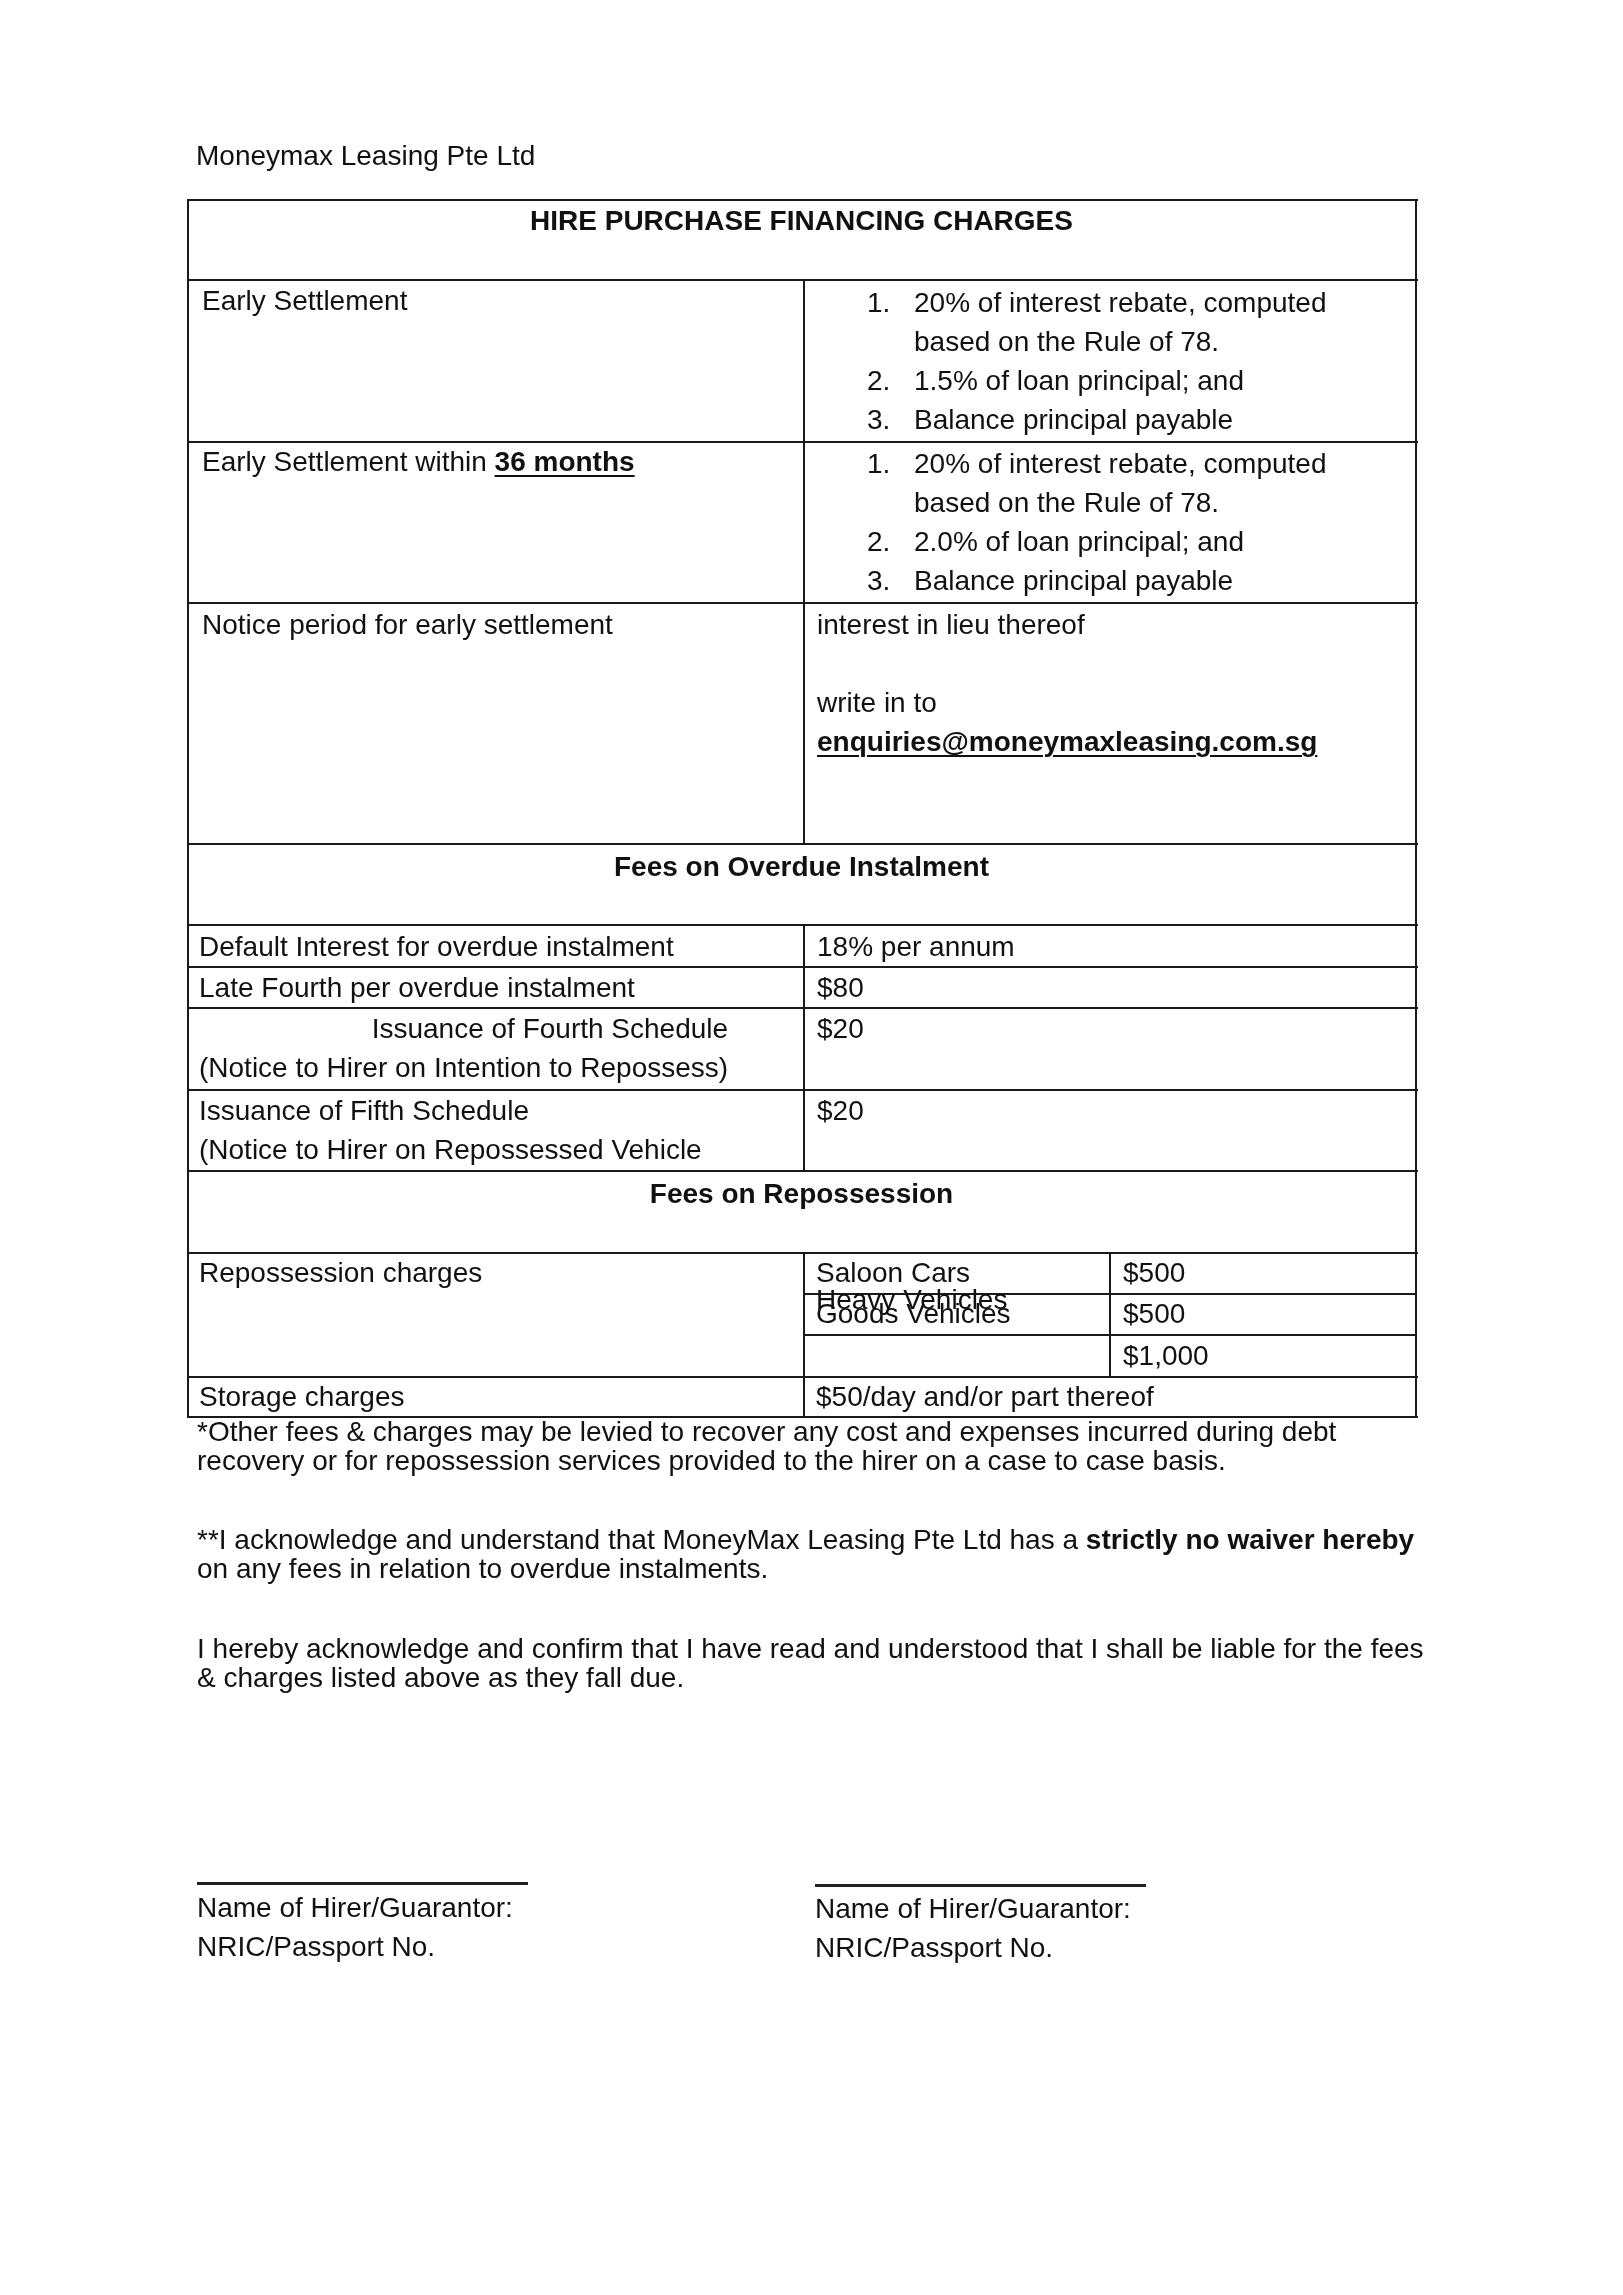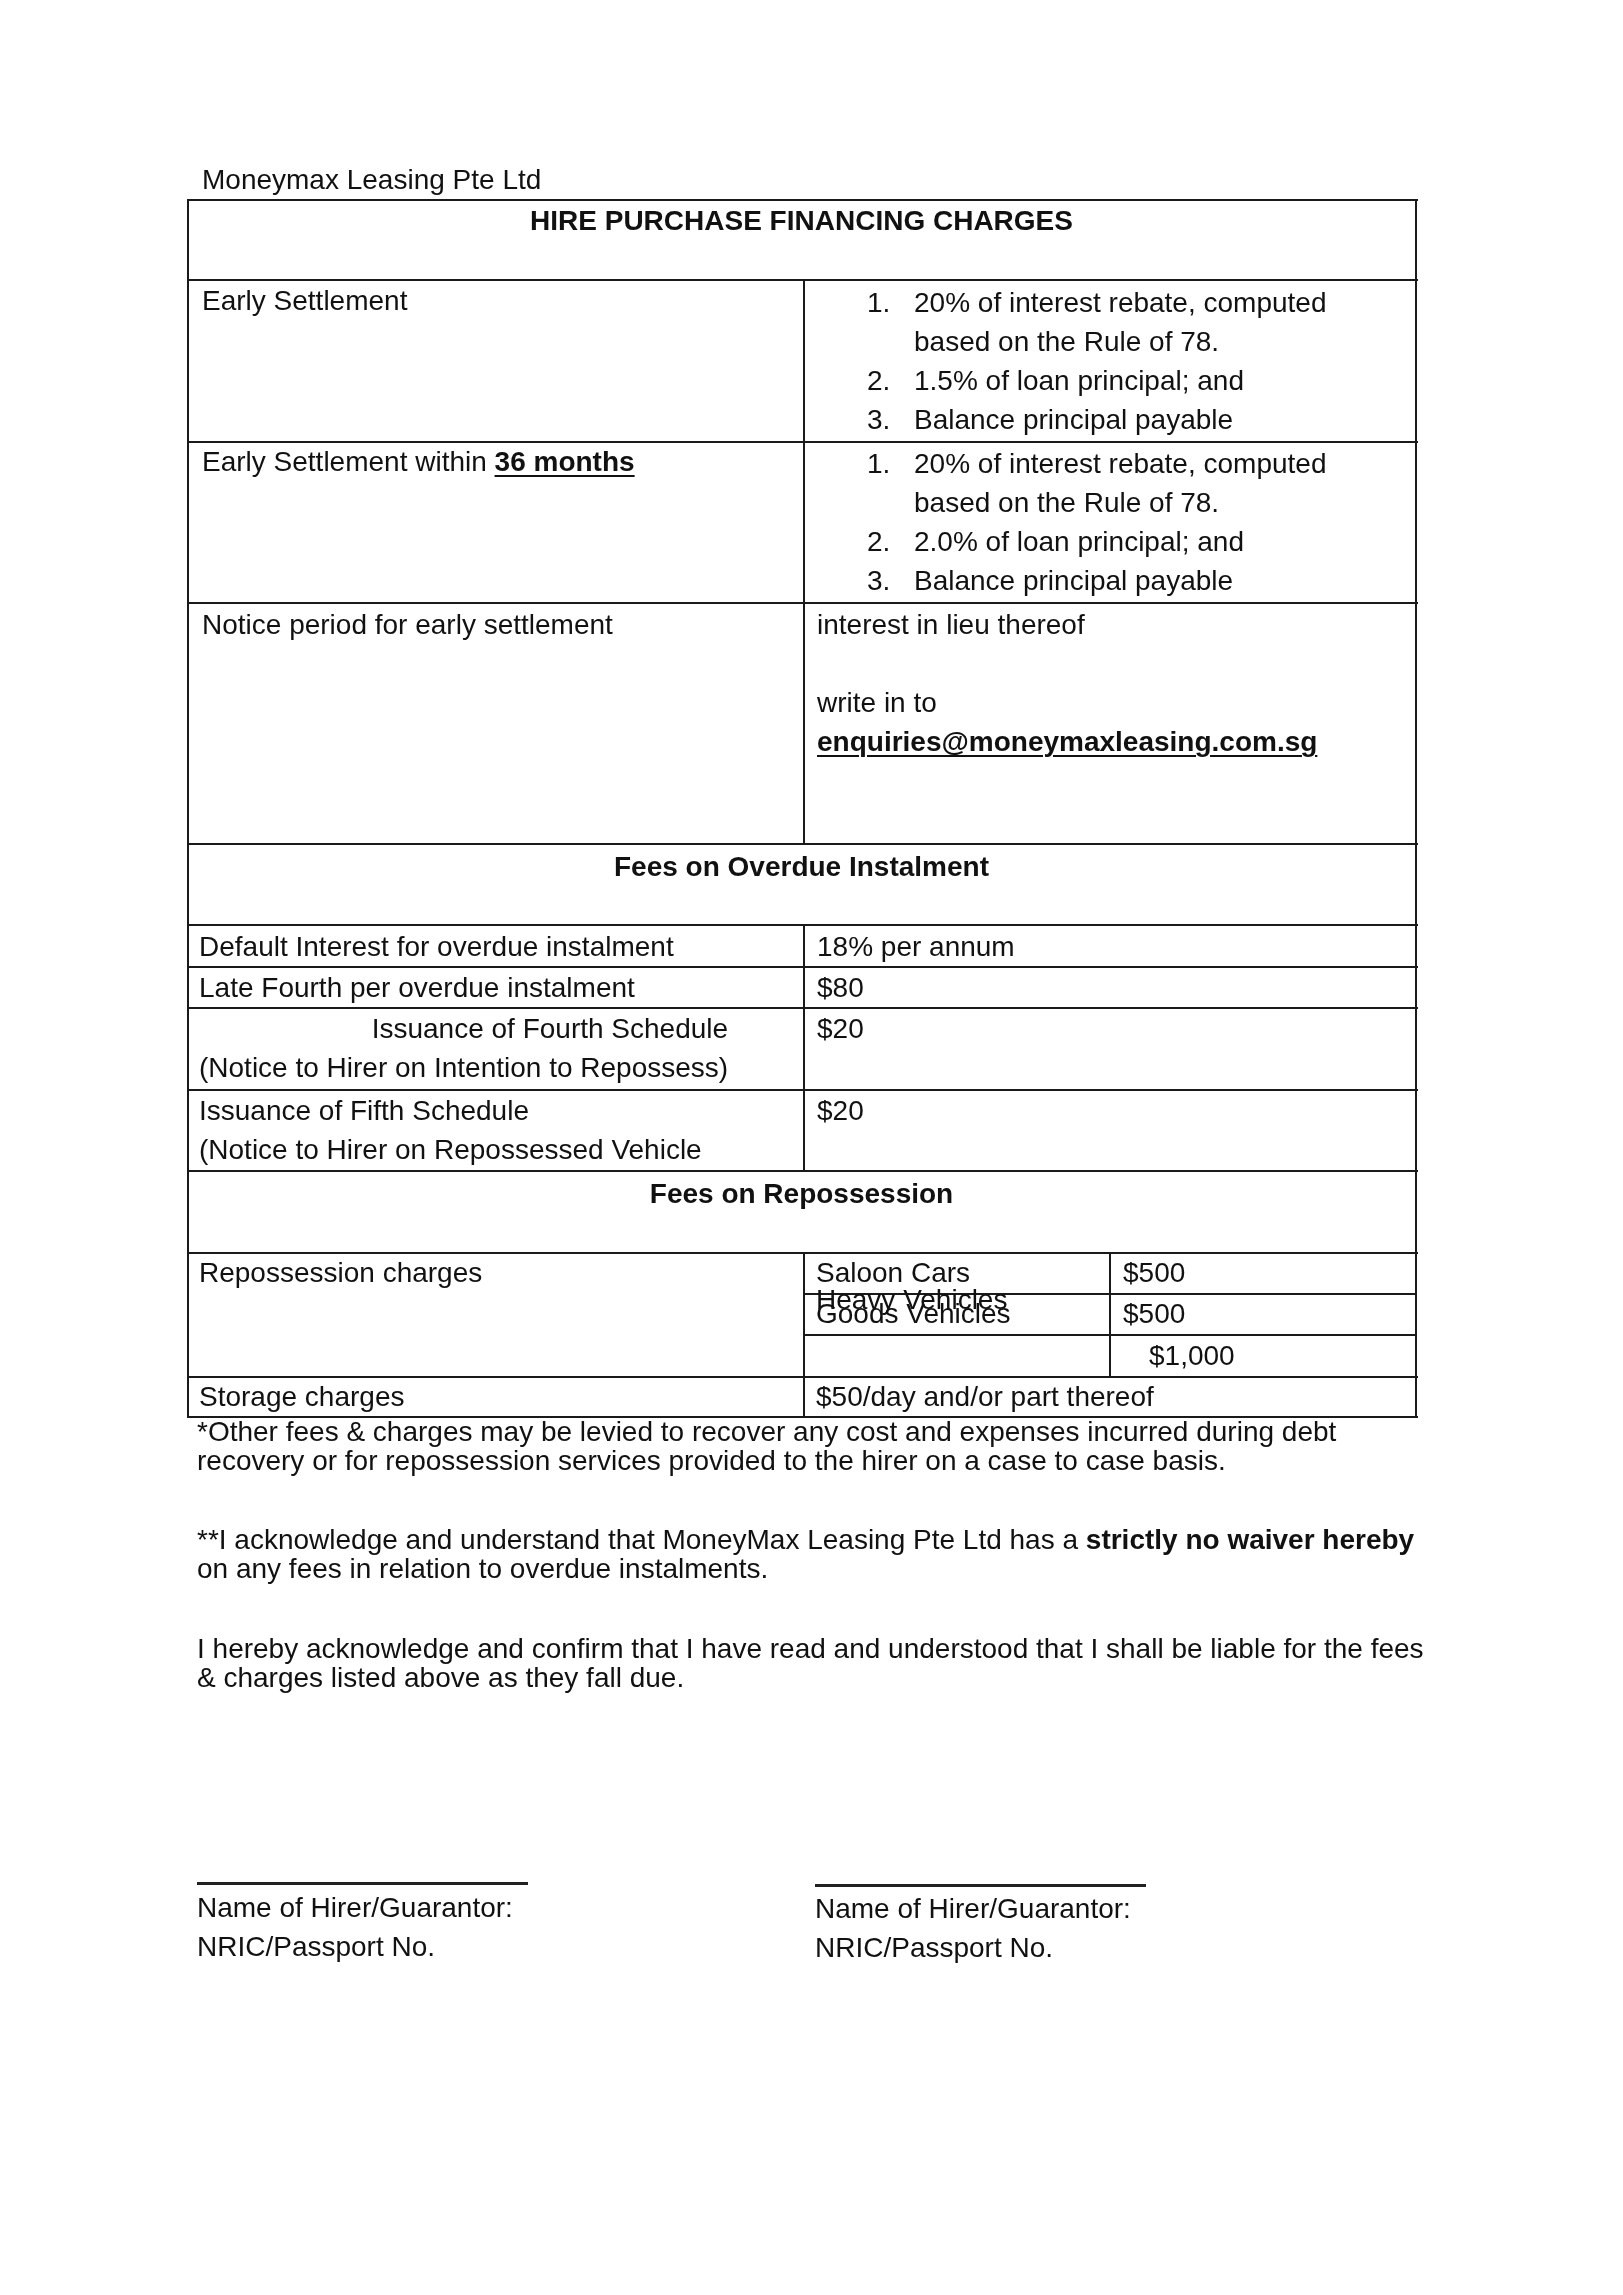--- a/index.html
+++ b/index.html
@@ -1,20 +1,20 @@
 <!DOCTYPE html>
 <html style="font-size:10.2px"><head>
 <meta charset="utf-8">
 <style>
   html, body { margin:0; padding:0; background:#ffffff; }
   body { width:1623px; height:2295px; position:relative; overflow:hidden;
          font-family:"Liberation Sans", sans-serif; color:#111; }
   .abs { position:absolute; }
   .txt { font-size:28px; line-height:39px; white-space:nowrap; }
-  .company { left:202px; top:136px;margin-top:24px; }
+  .company { left:196px; top:136px; }
   .hline { position:absolute; height:1.9px; background:#1a1a1a; }
   .vline { position:absolute; width:1.9px; background:#1a1a1a; }
   .bold { font-weight:bold; }
   .u { text-decoration:underline; text-decoration-thickness:1.9px; text-underline-offset:3.8px; }
   .center { text-align:center; }
   .list-num { display:inline-block; width:47px; text-align:left; }
   .cell { position:absolute; }
   .para { position:absolute; left:197px; width:1248px; font-size:28px; line-height:29px; white-space:normal; }
   .sig-line { position:absolute; height:2.5px; background:#222; }
 </style>
@@ -98,21 +98,21 @@
 <div class="cell txt" style="left:817px;top:1091px;">$20</div>
 
 <div class="cell txt bold center" style="left:188px;width:1227px;top:1174px;">Fees on Repossession</div>
 
 <div class="cell txt" style="left:199px;top:1253px;">Repossession charges</div>
 <div class="cell txt" style="left:816px;top:1253px;">Saloon Cars</div>
 <div class="cell txt" style="left:1123px;top:1253px;">$500</div>
 <div class="cell txt" style="left:816px;top:1294px;">Goods Vehicles</div>
 <div class="cell txt" style="left:1123px;top:1294px;">$500</div>
 <div class="cell txt" style="left:816px;top:1280px;">Heavy Vehicles</div>
-<div class="cell txt" style="left:1123px;top:1336px;margin-left:26px;">$1,000</div>
+<div class="cell txt" style="left:1123px;top:1336px;">$1,000</div>
 
 <div class="cell txt" style="left:199px;top:1377px;">Storage charges</div>
 <div class="cell txt" style="left:816px;top:1377px;">$50/day and/or part thereof</div>
 
 <div class="para" style="top:1417px;">*Other fees &amp; charges may be levied to recover any cost and expenses incurred during debt recovery or for repossession services provided to the hirer on a case to case basis.</div>
 <div class="para" style="top:1525px;">
   <span>**I acknowledge and understand that MoneyMax Leasing Pte Ltd has a </span><span class="bold">strictly no waiver hereby</span><span> on any fees in relation to overdue instalments.</span>
 </div>
 <div class="para" style="top:1634px;">I hereby acknowledge and confirm that I have read and understood that I shall be liable for the fees &amp; charges listed above as they fall due.</div>
 

